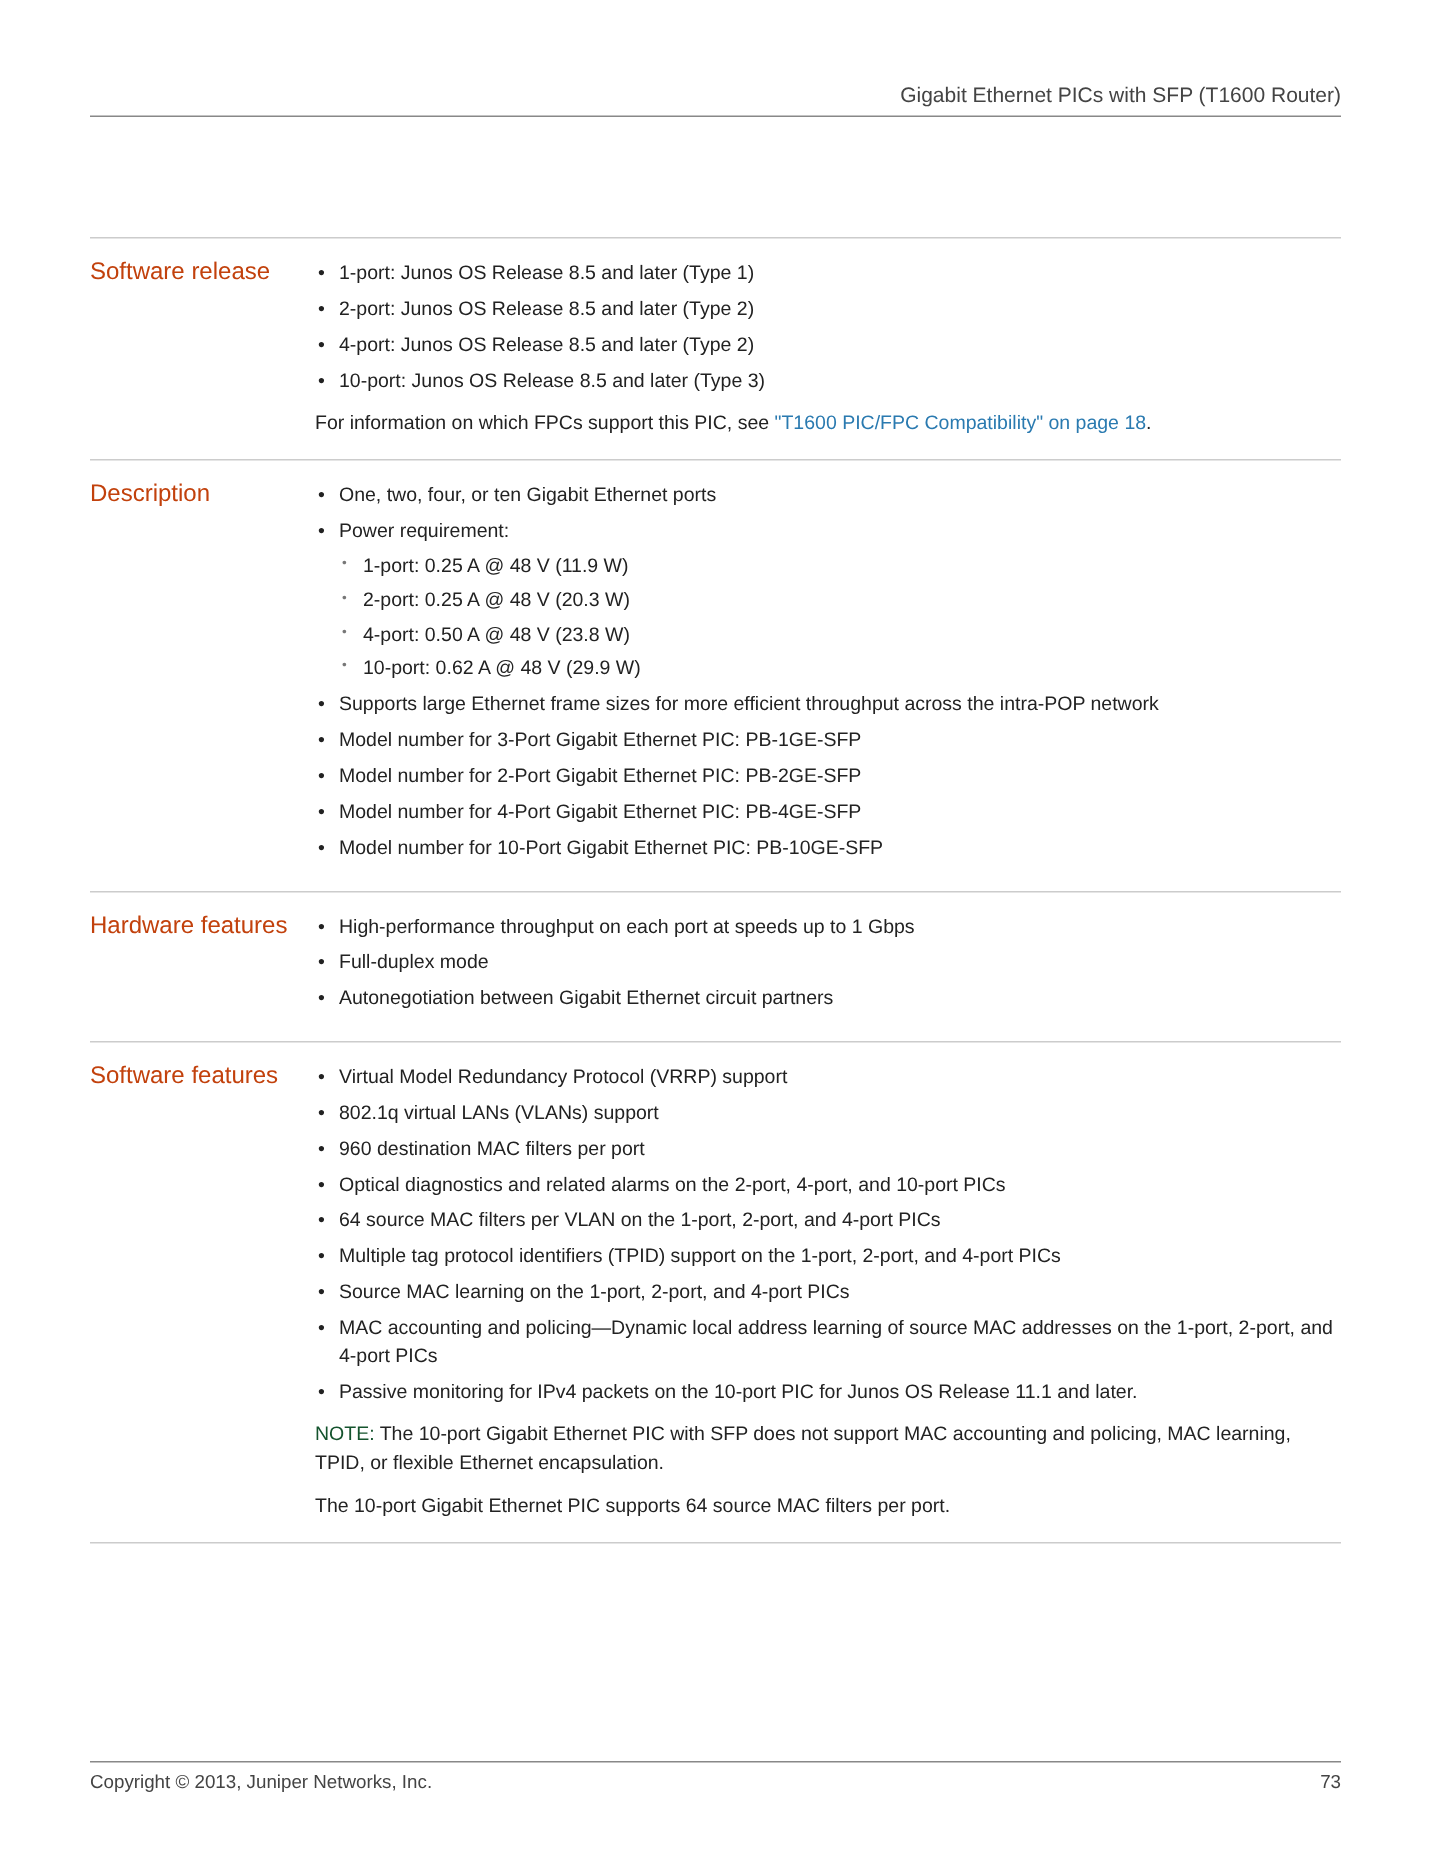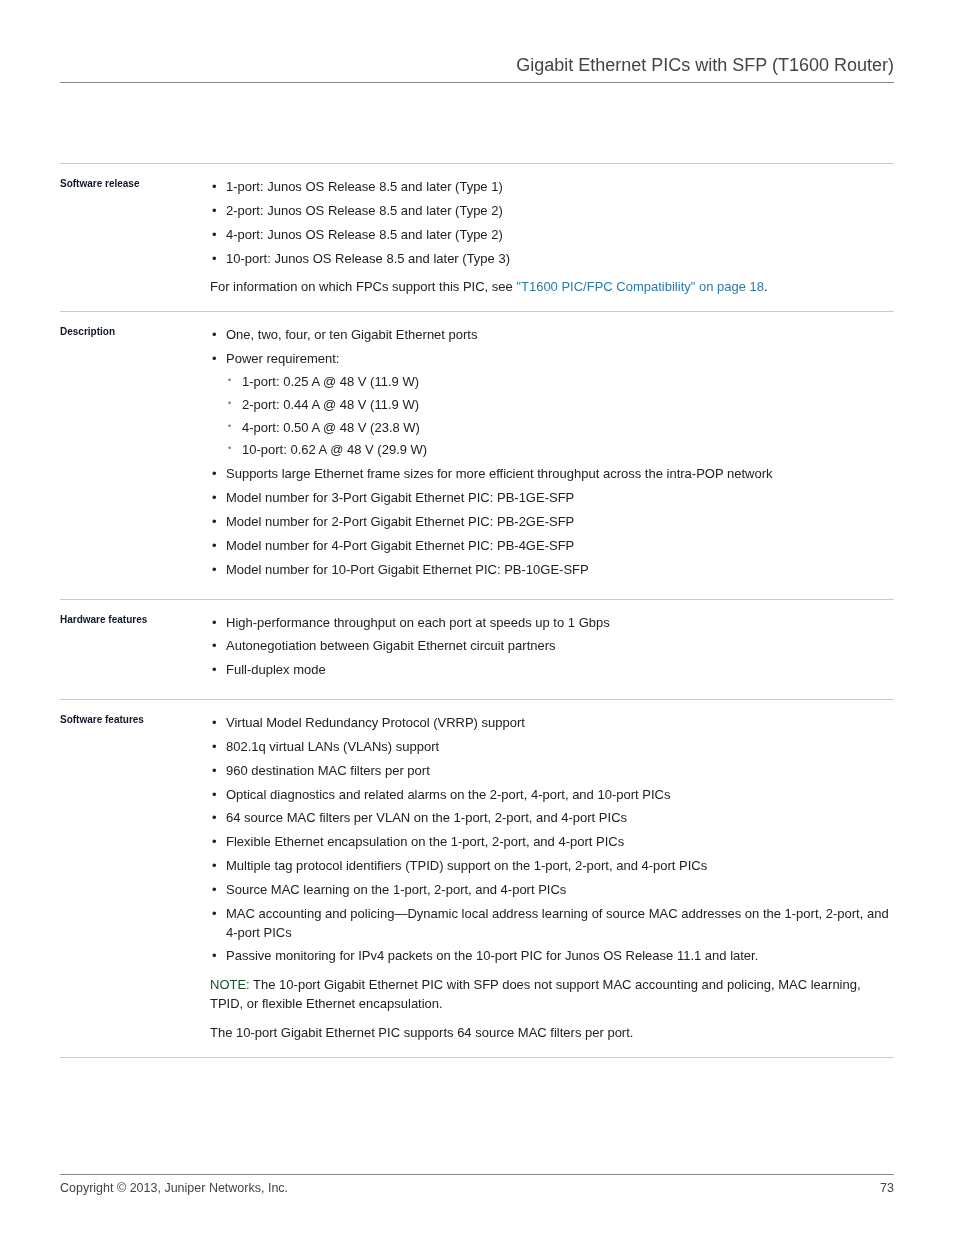--- a/index.html
+++ b/index.html
@@ -15,21 +15,21 @@
     box-sizing: border-box;
     padding: 55px 60px 40px 60px;
     position: relative;
     display: flex;
     flex-direction: column;
   }
   .header {
     border-bottom: 1px solid #888;
     padding-bottom: 6px;
     text-align: right;
-    font-size: 18px;
+    font-size: 14px;
     color: #444;
   }
   .content {
     flex: 1;
     padding-top: 80px;
   }
   .row {
     display: flex;
     border-top: 1px solid #ccc;
     padding-top: 14px;
@@ -37,23 +37,22 @@
   }
   .row:first-child {
     border-top: 1px solid #ccc;
   }
   .rows-container {
     border-bottom: 1px solid #ccc;
   }
   .label-col {
     width: 150px;
     flex-shrink: 0;
-    font-size: 10px;
-    color: #0f172a;
-    font-weight: bold;
+    font-size: 16px;
+    color: #c2410c;
   }
   .value-col {
     flex: 1;
   }
   ul.outer {
     list-style: none;
     margin: 0;
     padding: 0;
   }
   ul.outer > li {
@@ -137,57 +136,56 @@
 
       <div class="row">
         <div class="label-col">Description</div>
         <div class="value-col">
           <ul class="outer">
             <li>One, two, four, or ten Gigabit Ethernet ports</li>
             <li>
               <span>Power requirement:</span>
               <ul class="inner">
                 <li>1-port: 0.25 A @ 48 V (11.9 W)</li>
-                <li>2-port: 0.44 A @ 48 V (11.9 W)</li>
+                <li>2-port: 0.25 A @ 48 V (20.3 W)</li>
                 <li>4-port: 0.50 A @ 48 V (23.8 W)</li>
                 <li>10-port: 0.62 A @ 48 V (29.9 W)</li>
               </ul>
             </li>
           </ul>
           <ul class="outer" style="">
             <li>Supports large Ethernet frame sizes for more efficient throughput across the intra-POP network</li>
             <li>Model number for 3-Port Gigabit Ethernet PIC: PB-1GE-SFP</li>
             <li>Model number for 2-Port Gigabit Ethernet PIC: PB-2GE-SFP</li>
             <li>Model number for 4-Port Gigabit Ethernet PIC: PB-4GE-SFP</li>
             <li>Model number for 10-Port Gigabit Ethernet PIC: PB-10GE-SFP</li>
           </ul>
         </div>
       </div>
 
       <div class="row">
         <div class="label-col">Hardware features</div>
         <div class="value-col">
           <ul class="outer">
             <li>High-performance throughput on each port at speeds up to 1 Gbps</li>
+            <li>Full-duplex mode</li>
             <li>Autonegotiation between Gigabit Ethernet circuit partners</li>
-            <li>Full-duplex mode</li>
           </ul>
         </div>
       </div>
 
       <div class="row">
         <div class="label-col">Software features</div>
         <div class="value-col">
           <ul class="outer">
             <li>Virtual Model Redundancy Protocol (VRRP) support</li>
             <li>802.1q virtual LANs (VLANs) support</li>
             <li>960 destination MAC filters per port</li>
             <li>Optical diagnostics and related alarms on the 2-port, 4-port, and 10-port PICs</li>
             <li>64 source MAC filters per VLAN on the 1-port, 2-port, and 4-port PICs</li>
-            <li>Flexible Ethernet encapsulation on the 1-port, 2-port, and 4-port PICs</li>
             <li>Multiple tag protocol identifiers (TPID) support on the 1-port, 2-port, and 4-port PICs</li>
             <li>Source MAC learning on the 1-port, 2-port, and 4-port PICs</li>
             <li>MAC accounting and policing—Dynamic local address learning of source MAC addresses on the 1-port, 2-port, and 4-port PICs</li>
             <li>Passive monitoring for IPv4 packets on the 10-port PIC for Junos OS Release 11.1 and later.</li>
           </ul>
           <p class="intertext">
             <span class="note-word">NOTE:</span><span>  The 10-port Gigabit Ethernet PIC with SFP does not support MAC accounting and policing, MAC learning, TPID, or flexible Ethernet encapsulation.</span>
           </p>
           <p class="intertext">The 10-port Gigabit Ethernet PIC supports 64 source MAC filters per port.</p>
         </div>

